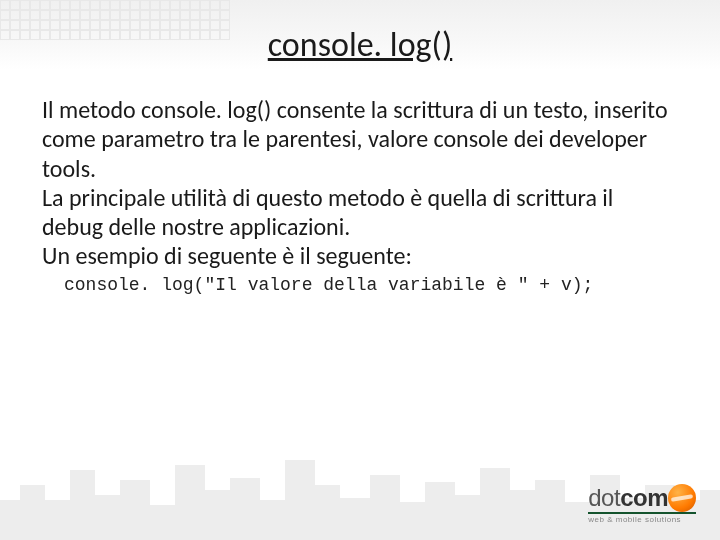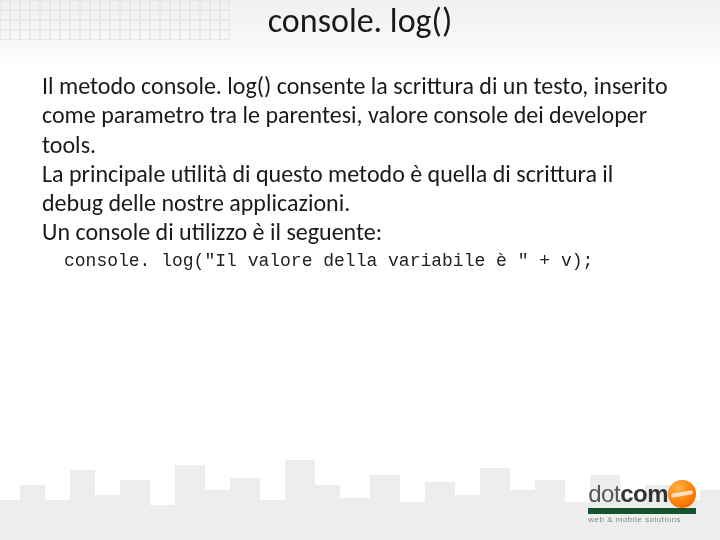--- a/index.html
+++ b/index.html
@@ -32,21 +32,23 @@
   .bg-grid-cell {
     width: 10px; height: 10px;
     border: 1px solid #e8e8e8;
   }
   .title {
     position: relative;
     z-index: 2;
     text-align: center;
     font-size: 34px;
     color: #1a1a1a;
+    padding-top: 24px;
     font-weight: 400;
+    text-decoration: underline;
   }
   .body-text {
     position: relative;
     z-index: 2;
     padding: 30px 42px 0 42px;
     font-size: 24px;
     color: #1a1a1a;
     line-height: 1.22;
   }
   .code-line {
@@ -90,21 +92,21 @@
     position: absolute;
     left: 3px; top: 12px;
     width: 22px; height: 4px;
     background: rgba(255,255,255,0.7);
     border-radius: 2px;
     transform: rotate(-10deg);
   }
   .logo-sub {
     font-size: 8px;
     color: #888;
-    border-top: 6px solid #14532d;
+    border-top: 2px solid #14532d;
     padding-top: 1px;
     letter-spacing: 0.5px;
   }
 </style>
 </head>
 <body>
 
 <div class="bg-top"></div>
 <div class="bg-grid">
   <div class="bg-grid-row">
@@ -207,21 +209,21 @@
       <div class="bg-grid-cell"></div>
       <div class="bg-grid-cell"></div>
     </div>
 </div>
 
 <h1 class="title">console. log()</h1>
 
 <div class="body-text">
   <div>Il metodo console. log() consente la scrittura di un testo, inserito come parametro tra le parentesi, valore console dei developer tools.</div>
   <div>La principale utilità di questo metodo è quella di scrittura il debug delle nostre applicazioni.</div>
-  <div>Un console di utilizzo è il seguente:</div>
+  <div>Un esempio di seguente è il seguente:</div>
   <div class="code-line">console. log("Il valore della variabile è " + v);</div>
 </div>
 
 <svg class="skyline" viewBox="0 0 720 110" preserveAspectRatio="none">
   <path d="M0,110 L0,70 L20,70 L20,55 L45,55 L45,70 L70,70 L70,40 L95,40 L95,65 L120,65 L120,50 L150,50 L150,75 L175,75 L175,35 L205,35 L205,60 L230,60 L230,48 L260,48 L260,70 L285,70 L285,30 L315,30 L315,55 L340,55 L340,68 L370,68 L370,45 L400,45 L400,72 L425,72 L425,52 L455,52 L455,65 L480,65 L480,38 L510,38 L510,60 L535,60 L535,50 L565,50 L565,72 L590,72 L590,45 L620,45 L620,68 L645,68 L645,55 L675,55 L675,70 L700,70 L700,60 L720,60 L720,110 Z" fill="#ededed"></path>
 </svg>
 
 <div class="logo">
   <div class="logo-main">
     <span class="logo-text"><span>dot</span><b>com</b></span>

